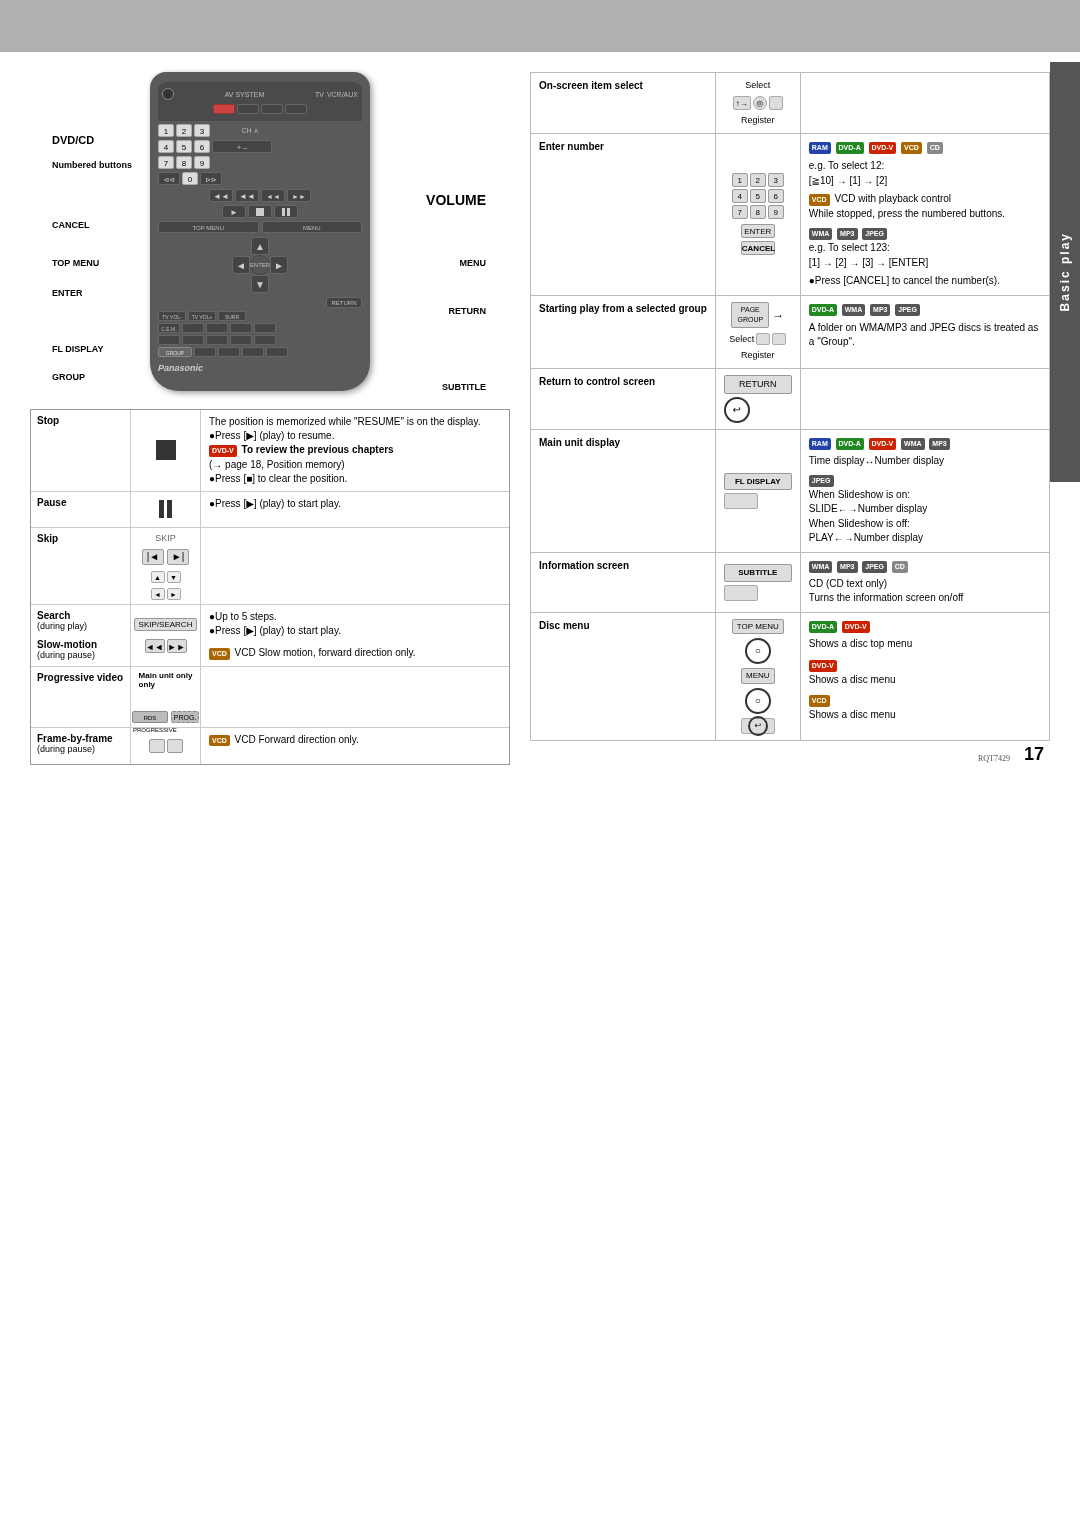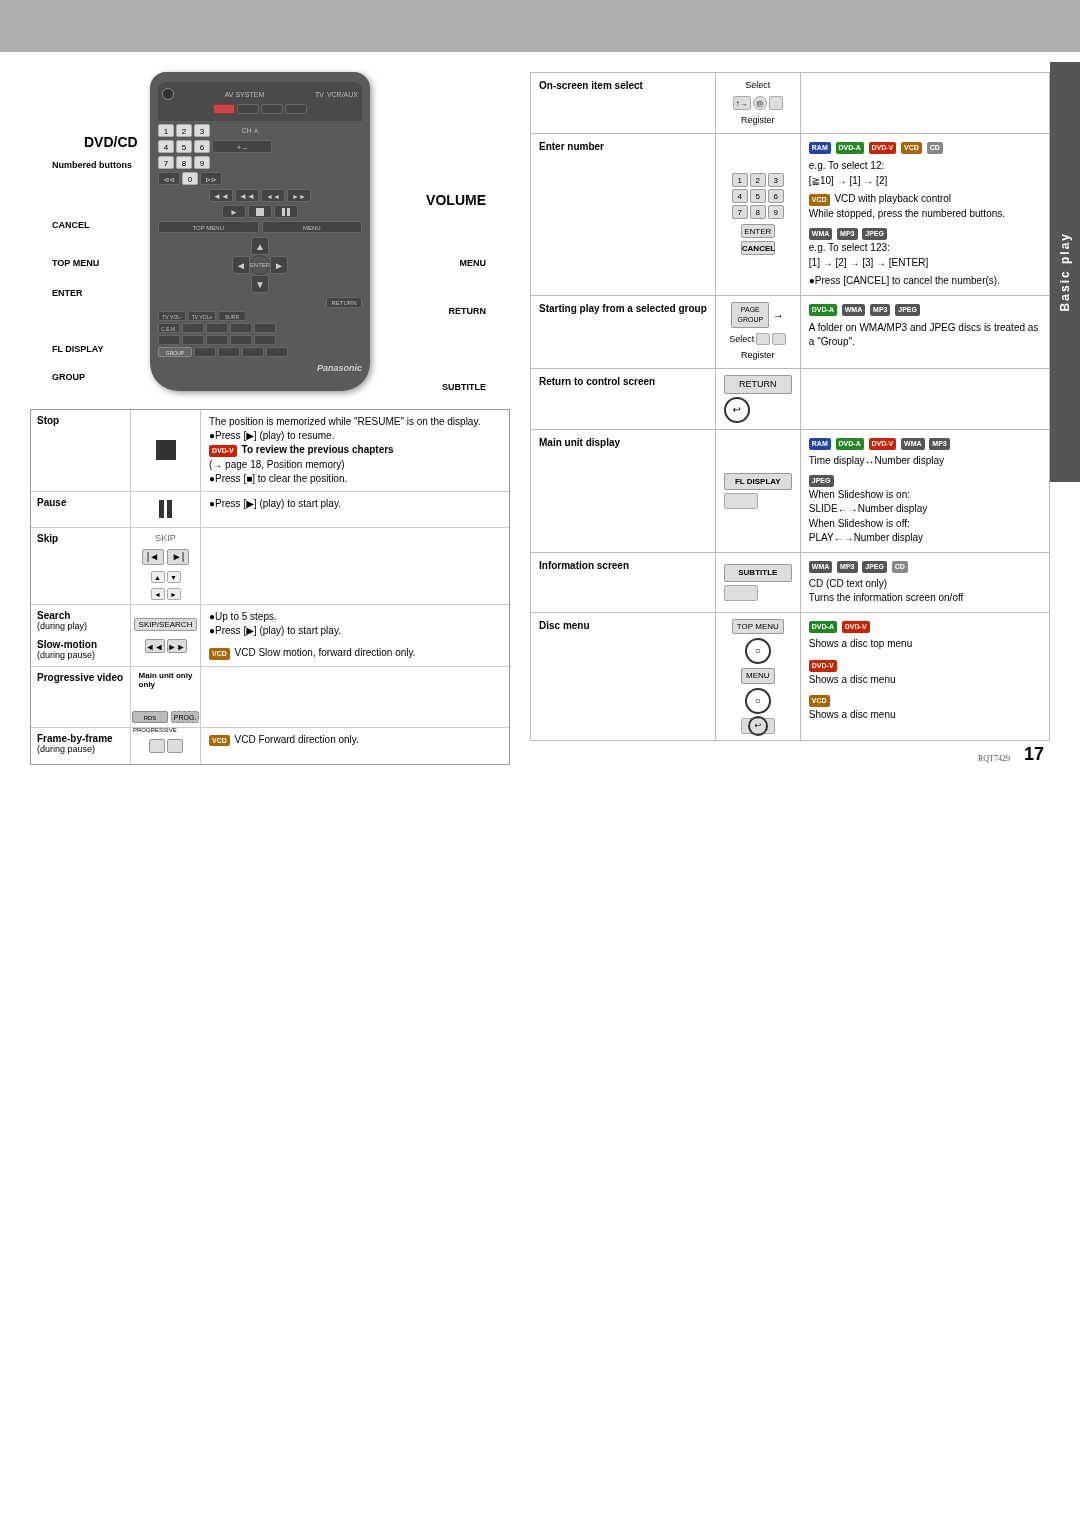--- a/index.html
+++ b/index.html
@@ -37,21 +37,21 @@
     .remote {
       width: 220px;
       background: #5a5a5a;
       border-radius: 16px 16px 28px 28px;
       padding: 10px 8px 18px 8px;
       position: relative;
       box-shadow: 2px 2px 6px rgba(0,0,0,0.4);
     }
 
     .panasonic-logo {
-      text-align: right;
+      text-align: left;
       font-size: 9px;
       color: #ccc;
       font-style: italic;
       margin-top: 6px;
       font-weight: bold;
     }
 
     
     .function-table {
       width: 100%;
@@ -265,21 +265,21 @@
 <div style="position:absolute; right:0; top:10px; width:30px; height:420px; background:#555; display:flex; align-items:center; justify-content:center; z-index:10;">
   <span style="writing-mode:vertical-rl; transform:rotate(180deg); color:#fff; font-size:12px; font-weight:bold; letter-spacing:2px;">Basic play</span>
 </div>
 
 <div class="page-content">
 
   <div class="left-col">
 
     <div style="position:relative; width:440px; margin:0 auto 18px auto;">
 
-      <div style="position:absolute; left:2px; top:62px; font-size:14px; font-weight:bold;margin-left:32px;">
+      <div style="position:absolute; left:2px; top:62px; font-size:11px; font-weight:bold;">
         <span>DVD/CD</span>
       </div>
       <div style="position:absolute; left:2px; top:88px; font-size:9px; font-weight:bold; line-height:1.2;">
         <span>Numbered buttons</span>
       </div>
       <div style="position:absolute; left:2px; top:148px; font-size:9px; font-weight:bold;">
         <span>CANCEL</span>
       </div>
       <div style="position:absolute; left:2px; top:186px; font-size:9px; font-weight:bold;">
         <span>TOP MENU</span>

